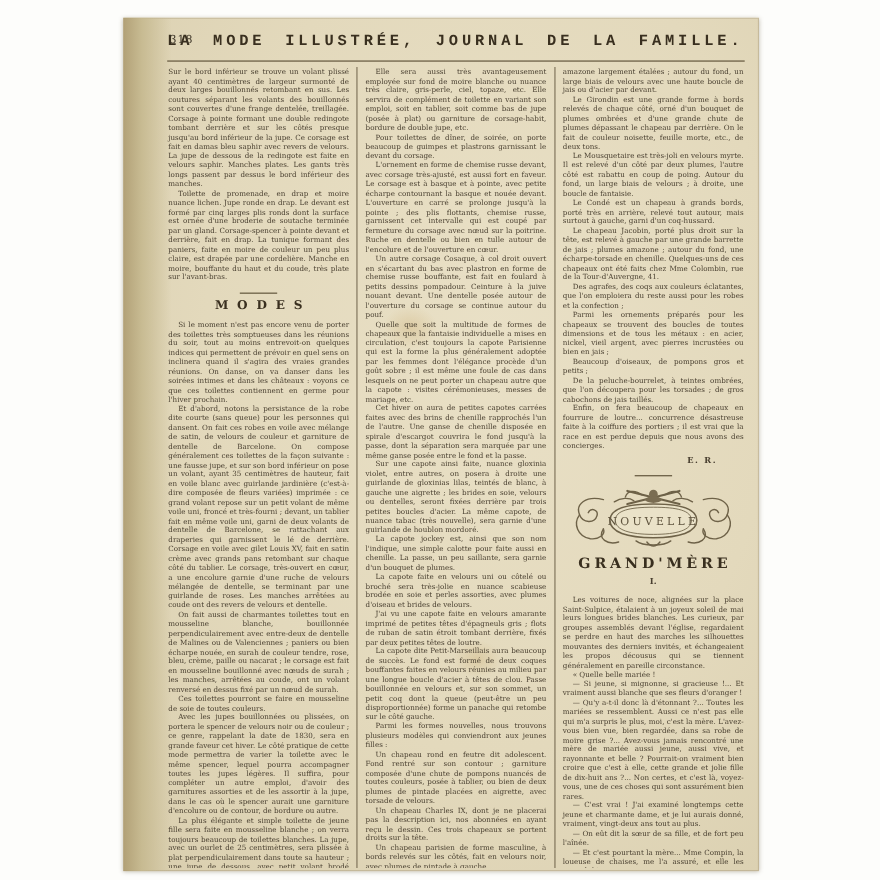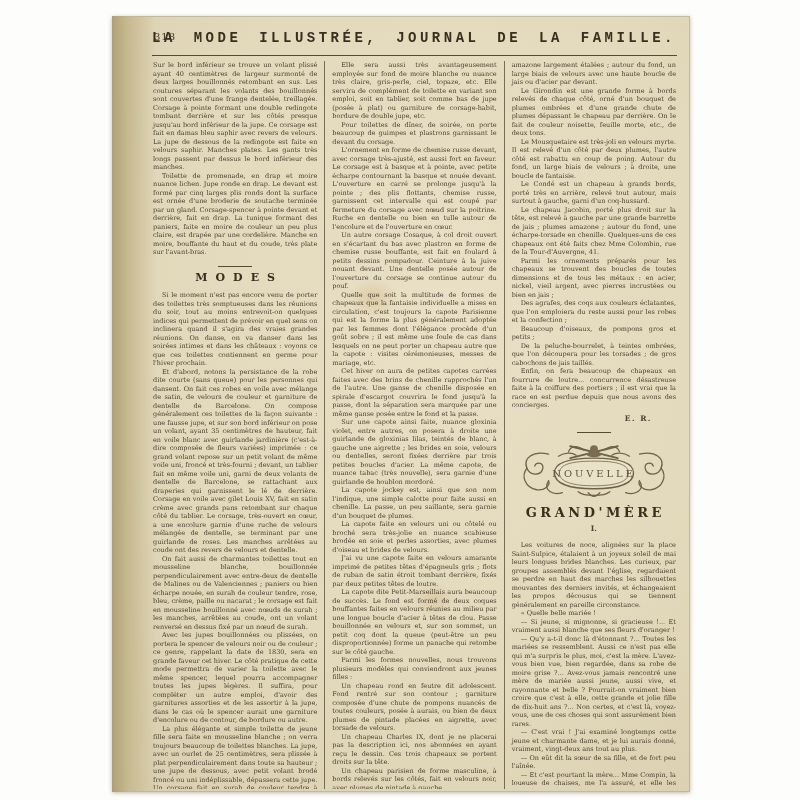--- a/index.html
+++ b/index.html
@@ -55,52 +55,53 @@
     <div class="cols">
 
       <div class="col col-1">
         <p class="para flush">Sur le bord inférieur se trouve un volant plissé ayant 40 centimètres de largeur surmonté de deux larges bouillonnés retombant en sus. Les coutures séparant les volants des bouillonnés sont couvertes d'une frange dentelée, treillagée. Corsage à pointe formant une double redingote tombant derrière et sur les côtés presque jusqu'au bord inférieur de la jupe. Ce corsage est fait en damas bleu saphir avec revers de velours. La jupe de dessous de la redingote est faite en velours saphir. Manches plates. Les gants très longs passent par dessus le bord inférieur des manches.</p>
         <p class="para">Toilette de promenade, en drap et moire nuance lichen. Jupe ronde en drap. Le devant est formé par cinq larges plis ronds dont la surface est ornée d'une broderie de soutache terminée par un gland. Corsage-spencer à pointe devant et derrière, fait en drap. La tunique formant des paniers, faite en moire de couleur un peu plus claire, est drapée par une cordelière. Manche en moire, bouffante du haut et du coude, très plate sur l'avant-bras.</p>
         <hr class="section-div">
         <h2 class="modes-heading">MODES</h2>
         <p class="para">Si le moment n'est pas encore venu de porter des toilettes très somptueuses dans les réunions du soir, tout au moins entrevoit-on quelques indices qui permettent de prévoir en quel sens on inclinera quand il s'agira des vraies grandes réunions. On danse, on va danser dans les soirées intimes et dans les châteaux : voyons ce que ces toilettes contiennent en germe pour l'hiver prochain.</p>
         <p class="para">Et d'abord, notons la persistance de la robe dite courte (sans queue) pour les personnes qui dansent. On fait ces robes en voile avec mélange de satin, de velours de couleur et garniture de dentelle de Barcelone. On compose généralement ces toilettes de la façon suivante : une fausse jupe, et sur son bord inférieur on pose un volant, ayant 35 centimètres de hauteur, fait en voile blanc avec guirlande jardinière (c'est-à-dire composée de fleurs variées) imprimée : ce grand volant repose sur un petit volant de même voile uni, froncé et très-fourni ; devant, un tablier fait en même voile uni, garni de deux volants de dentelle de Barcelone, se rattachant aux draperies qui garnissent le lé de derrière. Corsage en voile avec gilet Louis XV, fait en satin crème avec grands pans retombant sur chaque côté du tablier. Le corsage, très-ouvert en cœur, a une encolure garnie d'une ruche de velours mélangée de dentelle, se terminant par une guirlande de roses. Les manches arrêtées au coude ont des revers de velours et dentelle.</p>
         <p class="para">On fait aussi de charmantes toilettes tout en mousseline blanche, bouillonnée perpendiculairement avec entre-deux de dentelle de Malines ou de Valenciennes ; paniers ou bien écharpe nouée, en surah de couleur tendre, rose, bleu, crème, paille ou nacarat ; le corsage est fait en mousseline bouillonné avec nœuds de surah ; les manches, arrêtées au coude, ont un volant renversé en dessus fixé par un nœud de surah.</p>
+        <p class="para">Ces toilettes pourront se faire en mousseline de soie de toutes couleurs.</p>
         <p class="para">Avec les jupes bouillonnées ou plissées, on portera le spencer de velours noir ou de couleur ; ce genre, rappelant la date de 1830, sera en grande faveur cet hiver. Le côté pratique de cette mode permettra de varier la toilette avec le même spencer, lequel pourra accompagner toutes les jupes légères. Il suffira, pour compléter un autre emploi, d'avoir des garnitures assorties et de les assortir à la jupe, dans le cas où le spencer aurait une garniture d'encolure ou de contour, de bordure ou autre.</p>
         <p class="para">La plus élégante et simple toilette de jeune fille sera faite en mousseline blanche ; on verra toujours beaucoup de toilettes blanches. La jupe, avec un ourlet de 25 centimètres, sera plissée à plat perpendiculairement dans toute sa hauteur ; une jupe de dessous, avec petit volant brodé froncé ou uni indéplissable, dépassera cette jupe. Un corsage fait en surah de couleur tendre à basques devant et dont le prolongement du dos sera drapé en pouf volumineux terminera la toilette.</p>
 
       </div>
 
       <div class="col col-2">
         <p class="para">Elle sera aussi très avantageusement employée sur fond de moire blanche ou nuance très claire, gris-perle, ciel, topaze, etc. Elle servira de complément de toilette en variant son emploi, soit en tablier, soit comme bas de jupe (posée à plat) ou garniture de corsage-habit, bordure de double jupe, etc.</p>
         <p class="para">Pour toilettes de dîner, de soirée, on porte beaucoup de guimpes et plastrons garnissant le devant du corsage.</p>
         <p class="para">L'ornement en forme de chemise russe devant, avec corsage très-ajusté, est aussi fort en faveur. Le corsage est à basque et à pointe, avec petite écharpe contournant la basque et nouée devant. L'ouverture en carré se prolonge jusqu'à la pointe ; des plis flottants, chemise russe, garnissent cet intervalle qui est coupé par fermeture du corsage avec nœud sur la poitrine. Ruche en dentelle ou bien en tulle autour de l'encolure et de l'ouverture en cœur.</p>
         <p class="para">Un autre corsage Cosaque, à col droit ouvert en s'écartant du bas avec plastron en forme de chemise russe bouffante, est fait en foulard à petits dessins pompadour. Ceinture à la juive nouant devant. Une dentelle posée autour de l'ouverture du corsage se continue autour du pouf.</p>
         <p class="para">Quelle que soit la multitude de formes de chapeaux que la fantaisie individuelle a mises en circulation, c'est toujours la capote Parisienne qui est la forme la plus généralement adoptée par les femmes dont l'élégance procède d'un goût sobre ; il est même une foule de cas dans lesquels on ne peut porter un chapeau autre que la capote : visites cérémonieuses, messes de mariage, etc.</p>
         <p class="para">Cet hiver on aura de petites capotes carrées faites avec des brins de chenille rapprochés l'un de l'autre. Une ganse de chenille disposée en spirale d'escargot couvrira le fond jusqu'à la passe, dont la séparation sera marquée par une même ganse posée entre le fond et la passe.</p>
         <p class="para">Sur une capote ainsi faite, nuance gloxinia violet, entre autres, on posera à droite une guirlande de gloxinias lilas, teintés de blanc, à gauche une aigrette ; les brides en soie, velours ou dentelles, seront fixées derrière par trois petites boucles d'acier. La même capote, de nuance tabac (très nouvelle), sera garnie d'une guirlande de houblon mordoré.</p>
         <p class="para">La capote jockey est, ainsi que son nom l'indique, une simple calotte pour faite aussi en chenille. La passe, un peu saillante, sera garnie d'un bouquet de plumes.</p>
         <p class="para">La capote faite en velours uni ou côtelé ou broché sera très-jolie en nuance scabieuse brodée en soie et perles assorties, avec plumes d'oiseau et brides de velours.</p>
         <p class="para">J'ai vu une capote faite en velours amarante imprimé de petites têtes d'épagneuls gris ; flots de ruban de satin étroit tombant derrière, fixés par deux petites têtes de loutre.</p>
         <p class="para">La capote dite Petit-Marseillais aura beaucoup de succès. Le fond est formé de deux coques bouffantes faites en velours réunies au milieu par une longue boucle d'acier à têtes de clou. Passe bouillonnée en velours et, sur son sommet, un petit coq dont la queue (peut-être un peu disproportionnée) forme un panache qui retombe sur le côté gauche.</p>
         <p class="para">Parmi les formes nouvelles, nous trouvons plusieurs modèles qui conviendront aux jeunes filles :</p>
-        <p class="para">Un chapeau rond en feutre dit adolescent. Fond rentré sur son contour ; garniture composée d'une chute de pompons nuancés de toutes couleurs, posée à aurais, ou bien de deux plumes de pintade placées en aigrette, avec torsade de velours.</p>
+        <p class="para">Un chapeau rond en feutre dit adolescent. Fond rentré sur son contour ; garniture composée d'une chute de pompons nuancés de toutes couleurs, posée à tablier, ou bien de deux plumes de pintade placées en aigrette, avec torsade de velours.</p>
         <p class="para">Un chapeau Charles IX, dont je ne placerai pas la description ici, nos abonnées en ayant reçu le dessin. Ces trois chapeaux se portent droits sur la tête.</p>
         <p class="para">Un chapeau parisien de forme masculine, à bords relevés sur les côtés, fait en velours noir, avec plumes de pintade à gauche.</p>
 
       </div>
 
       <div class="col col-3">
         <p class="para flush">amazone largement étalées ; autour du fond, un large biais de velours avec une haute boucle de jais ou d'acier par devant.</p>
         <p class="para">Le Girondin est une grande forme à bords relevés de chaque côté, orné d'un bouquet de plumes ombrées et d'une grande chute de plumes dépassant le chapeau par derrière. On le fait de couleur noisette, feuille morte, etc., de deux tons.</p>
         <p class="para">Le Mousquetaire est très-joli en velours myrte. Il est relevé d'un côté par deux plumes, l'autre côté est rabattu en coup de poing. Autour du fond, un large biais de velours ; à droite, une boucle de fantaisie.</p>
         <p class="para">Le Condé est un chapeau à grands bords, porté très en arrière, relevé tout autour, mais surtout à gauche, garni d'un coq-hussard.</p>
         <p class="para">Le chapeau Jacobin, porté plus droit sur la tête, est relevé à gauche par une grande barrette de jais ; plumes amazone ; autour du fond, une écharpe-torsade en chenille. Quelques-uns de ces chapeaux ont été faits chez Mme Colombin, rue de la Tour-d'Auvergne, 41.</p>
+        <p class="para">Des agrafes, des coqs aux couleurs éclatantes, que l'on emploiera du reste aussi pour les robes et la confection ;</p>
         <p class="para">Parmi les ornements préparés pour les chapeaux se trouvent des boucles de toutes dimensions et de tous les métaux : en acier, nickel, vieil argent, avec pierres incrustées ou bien en jais ;</p>
-        <p class="para">Des agrafes, des coqs aux couleurs éclatantes, que l'on emploiera du reste aussi pour les robes et la confection ;</p>
         <p class="para">Beaucoup d'oiseaux, de pompons gros et petits ;</p>
         <p class="para">De la peluche-bourrelet, à teintes ombrées, que l'on découpera pour les torsades ; de gros cabochons de jais taillés.</p>
         <p class="para">Enfin, on fera beaucoup de chapeaux en fourrure de loutre... concurrence désastreuse faite à la coiffure des portiers ; il est vrai que la race en est perdue depuis que nous avons des concierges.</p>
         <p class="signature">E. R.</p>
         <hr class="section-div">
 
         <svg class="ornament" width="158" height="60" viewBox="0 0 160 60">
           <g stroke="#6e6248" fill="none" stroke-width="1.3" stroke-linecap="round">
             <path d="M34 14 C18 10, 8 18, 12 28 C15 36, 26 36, 28 29 C30 23, 22 21, 20 26"></path>
             <path d="M12 28 C6 36, 10 48, 22 50 C30 51, 36 46, 34 41"></path>

